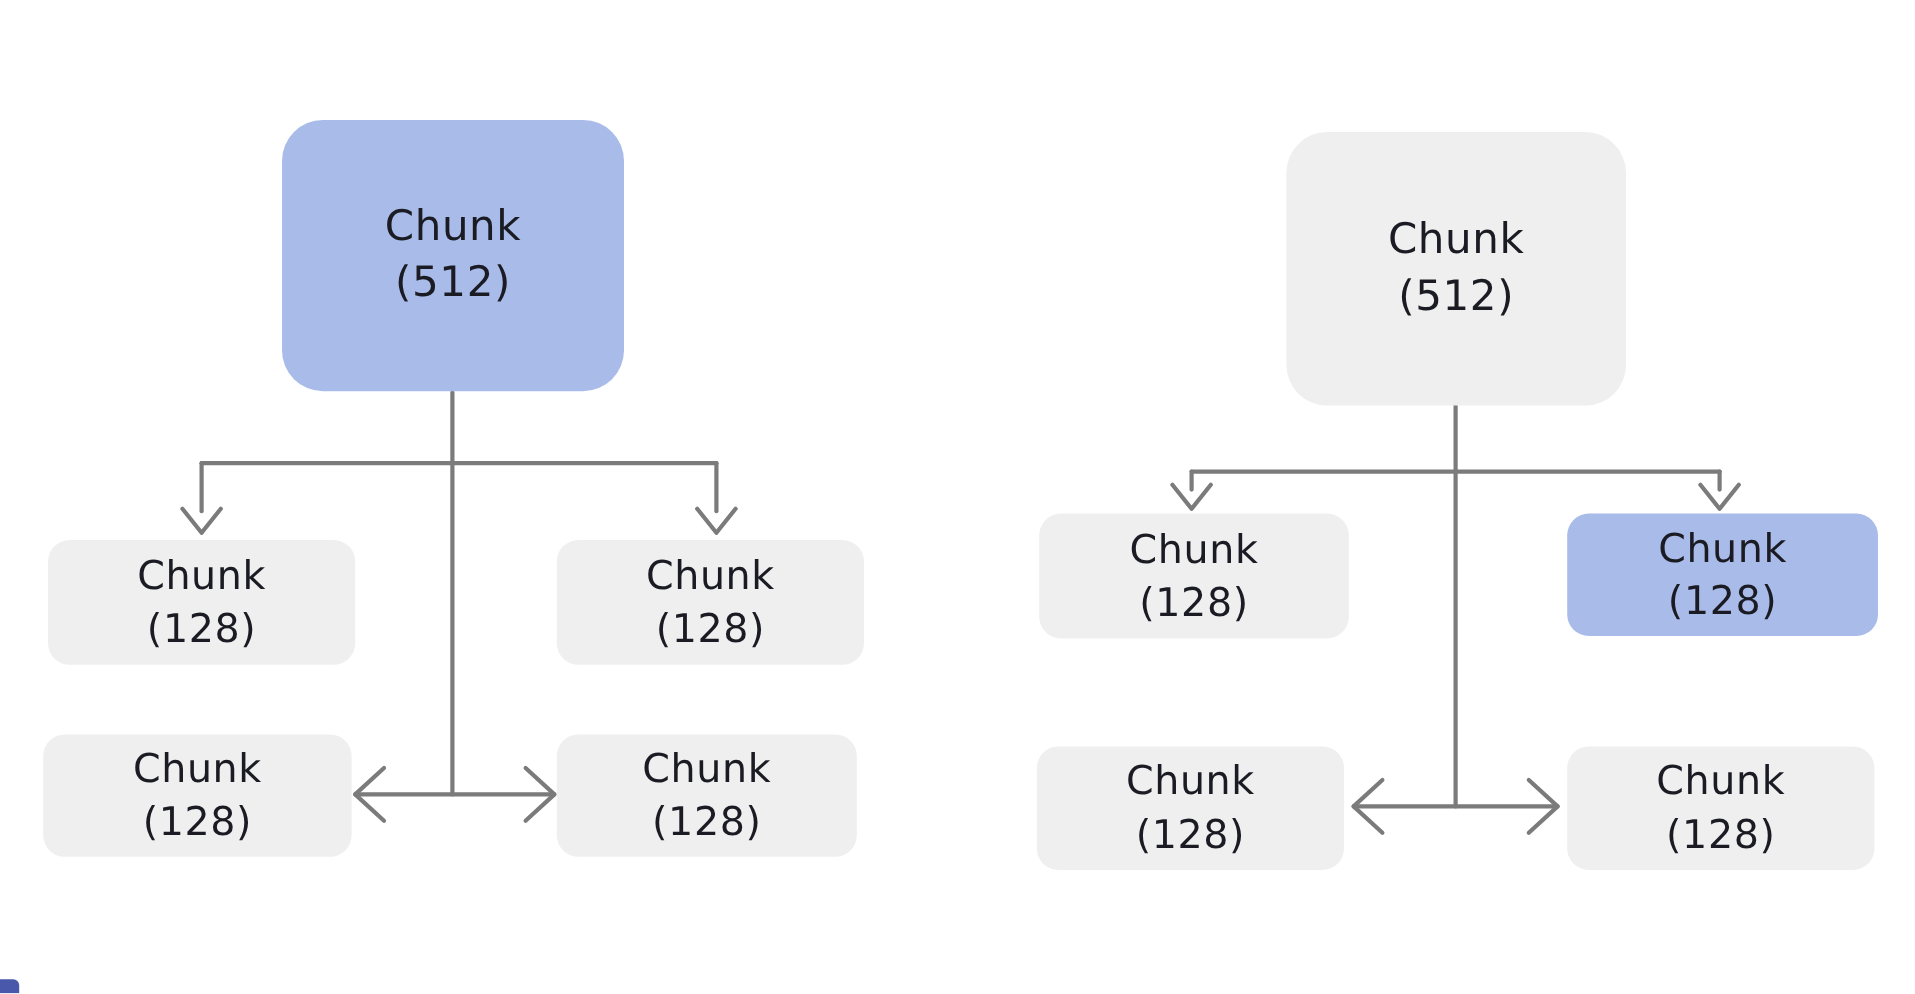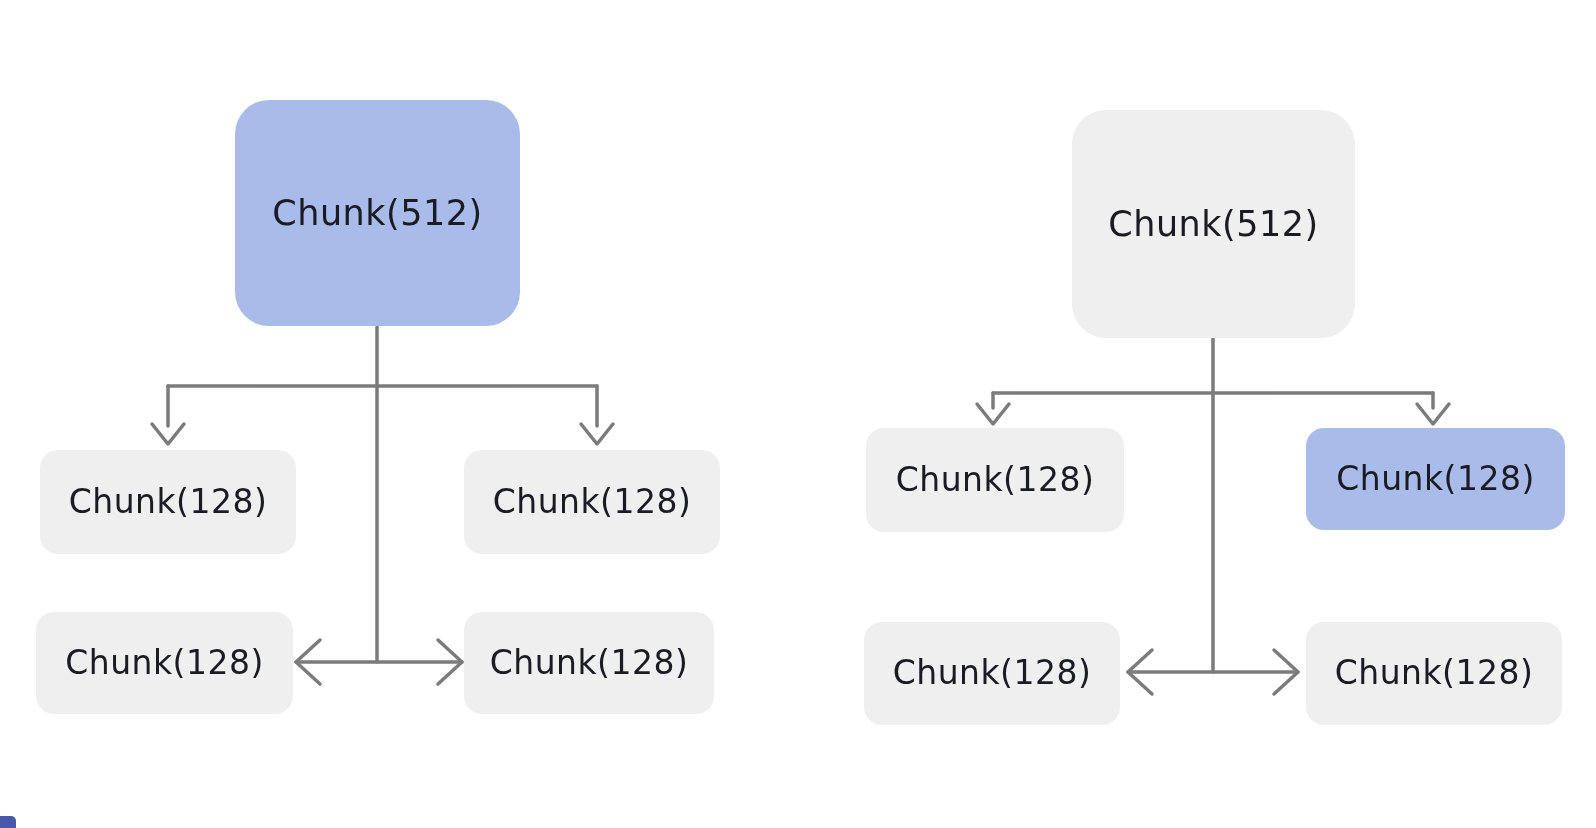--- a/index.html
+++ b/index.html
@@ -24,21 +24,21 @@
   svg.connectors path, svg.connectors polyline {
     fill: none;
     stroke: var(--arrow-gray, #7b7b7b);
     stroke-width: 3.5;
     stroke-linecap: round;
     stroke-linejoin: round;
   }
   .node {
     position: absolute;
     display: flex;
-    flex-direction: row;
+    flex-direction: column;
     align-items: center;
     justify-content: center;
     background: var(--node-gray, #efefef);
     color: var(--text-dark, #1b1b24);
     text-align: right;
     line-height: 1.34;
     letter-spacing: 0.5px;
   }
   .node.highlight { background: var(--highlight-blue, #a9bce9); }
   .node.parent { border-radius: 34px; font-size: 35px; }

